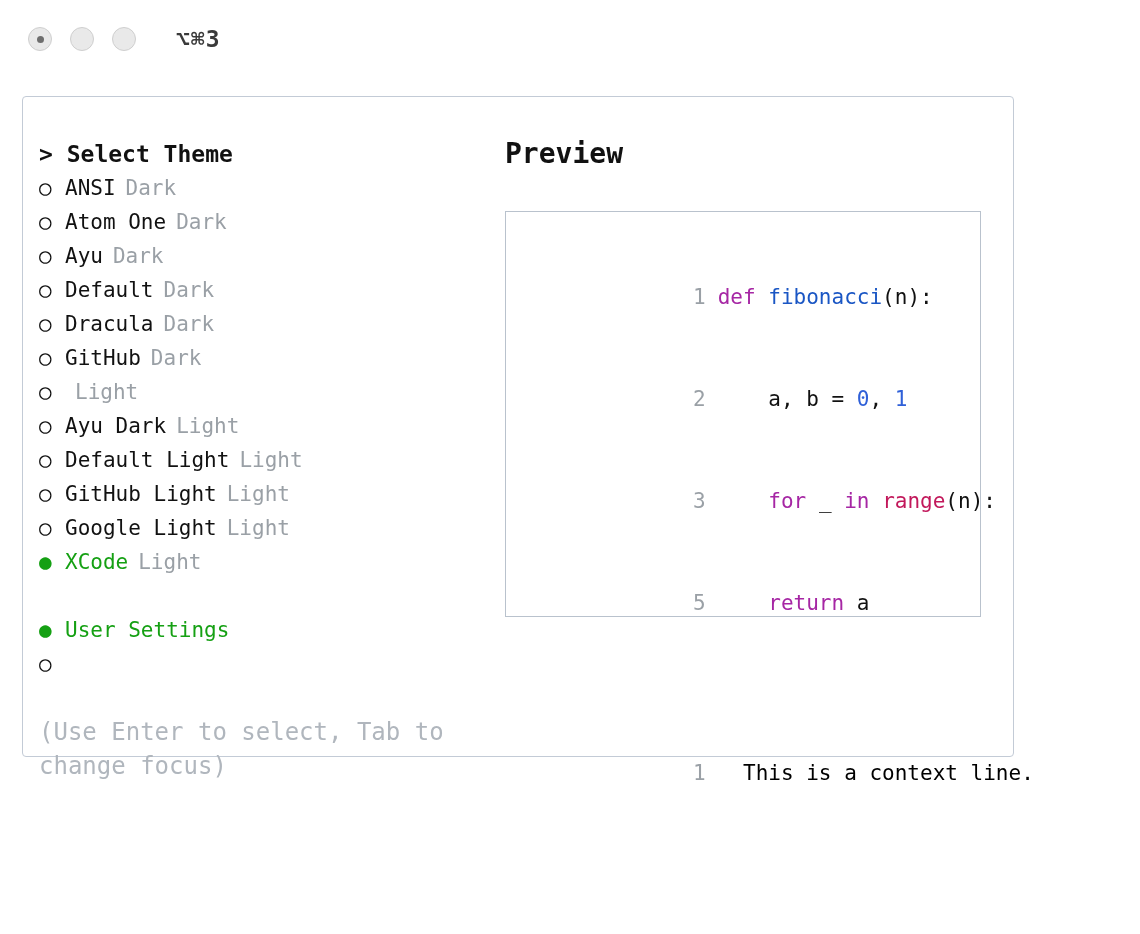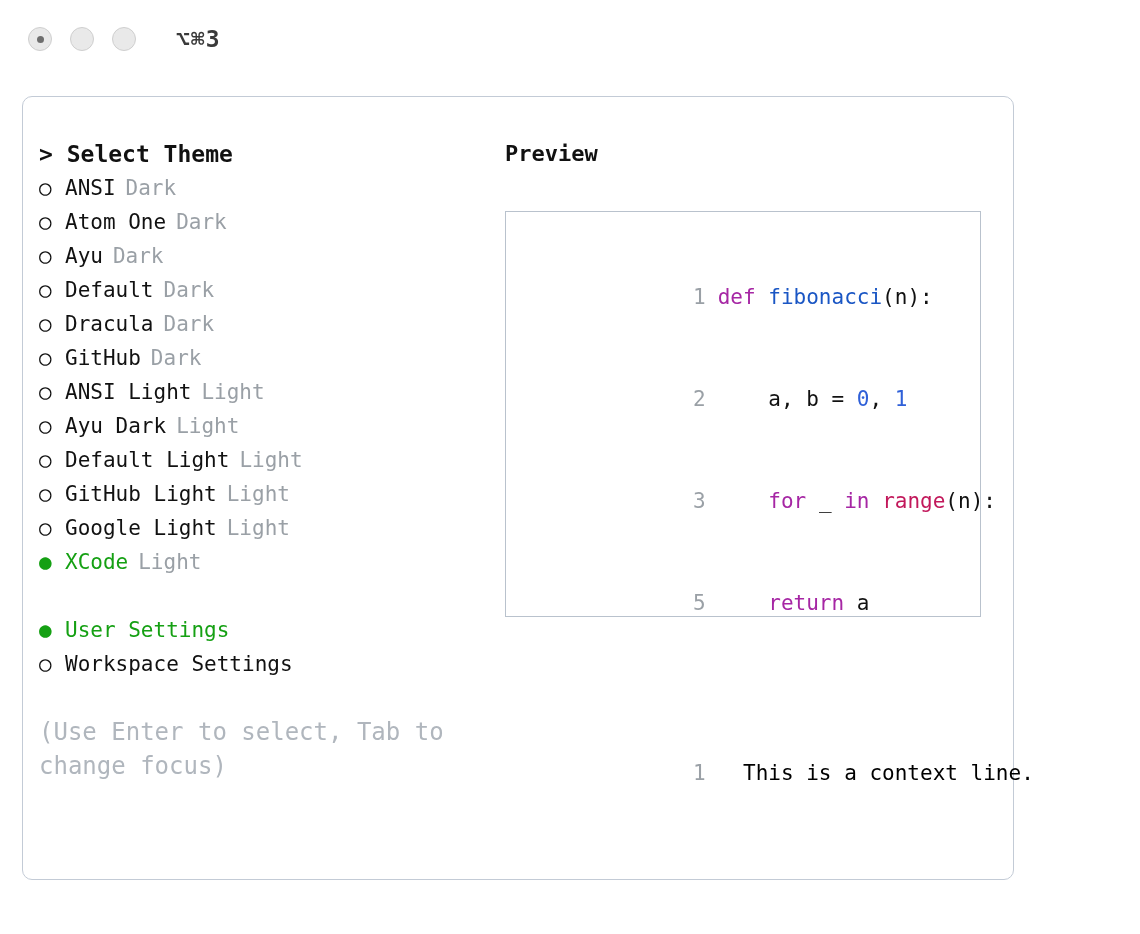--- a/index.html
+++ b/index.html
@@ -52,23 +52,23 @@
     font-size: 23px;
     font-weight: bold;
     color: #3a3a3a;
     letter-spacing: 1px;
   }
   .panel {
     position: absolute;
     left: 22px;
     top: 96px;
     width: 992px;
-    height: 784px;
+    height: 661px;
     border: 1px solid #c3cbd6;
-    border-radius: 10px;
+    border-radius: 4px;
     box-sizing: border-box;
     background: #ffffff;
   }
   .cols {
     display: flex;
     padding: 40px 0 0 0;
   }
   .left-col {
     width: 462px;
     padding-left: 16px;
@@ -127,21 +127,21 @@
     height: 34px;
   }
   .hint {
     font-size: 24px;
     line-height: 34px;
     color: #b0b6bd;
     white-space: pre-wrap;
     width: 420px;
   }
   .preview-title {
-    font-size: 22px;
+    font-size: 28px;
     font-weight: bold;
     color: #111111;
     line-height: 34px;
   }
   .preview-box {
     margin-top: 40px;
     width: 476px;
     height: 406px;
     border: 1px solid #b9c2cd;
     box-sizing: border-box;
@@ -211,21 +211,20 @@
           <span class="label">Dracula</span>
           <span class="variant">Dark</span>
         </div>
         <div class="opt">
           <span class="bullet">○</span>
           <span class="label">GitHub</span>
           <span class="variant">Dark</span>
         </div>
         <div class="opt">
           <span class="bullet">○</span>
-          <span class="label">ANSI Light</span>
           <span class="variant">Light</span>
         </div>
         <div class="opt">
           <span class="bullet">○</span>
           <span class="label">Ayu Dark</span>
           <span class="variant">Light</span>
         </div>
         <div class="opt">
           <span class="bullet">○</span>
           <span class="label">Default Light</span>
@@ -249,21 +248,20 @@
 
         <div class="spacer"></div>
 
 
         <div class="opt selected">
           <span class="bullet sel">●</span>
           <span class="label">User Settings</span>
         </div>
         <div class="opt">
           <span class="bullet">○</span>
-          <span class="label">Workspace Settings</span>
         </div>
 
         <div class="spacer"></div>
 
         <div class="hint">(Use Enter to select, Tab to change focus)</div>
       </div>
 
       <div class="right-col">
         <div class="preview-title">Preview</div>
 

